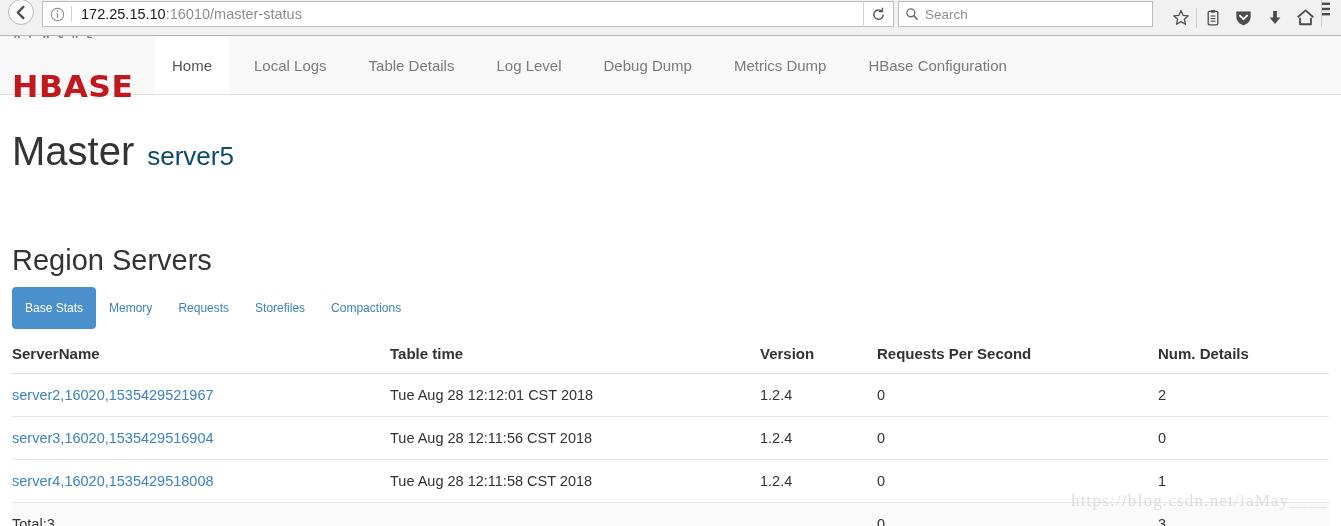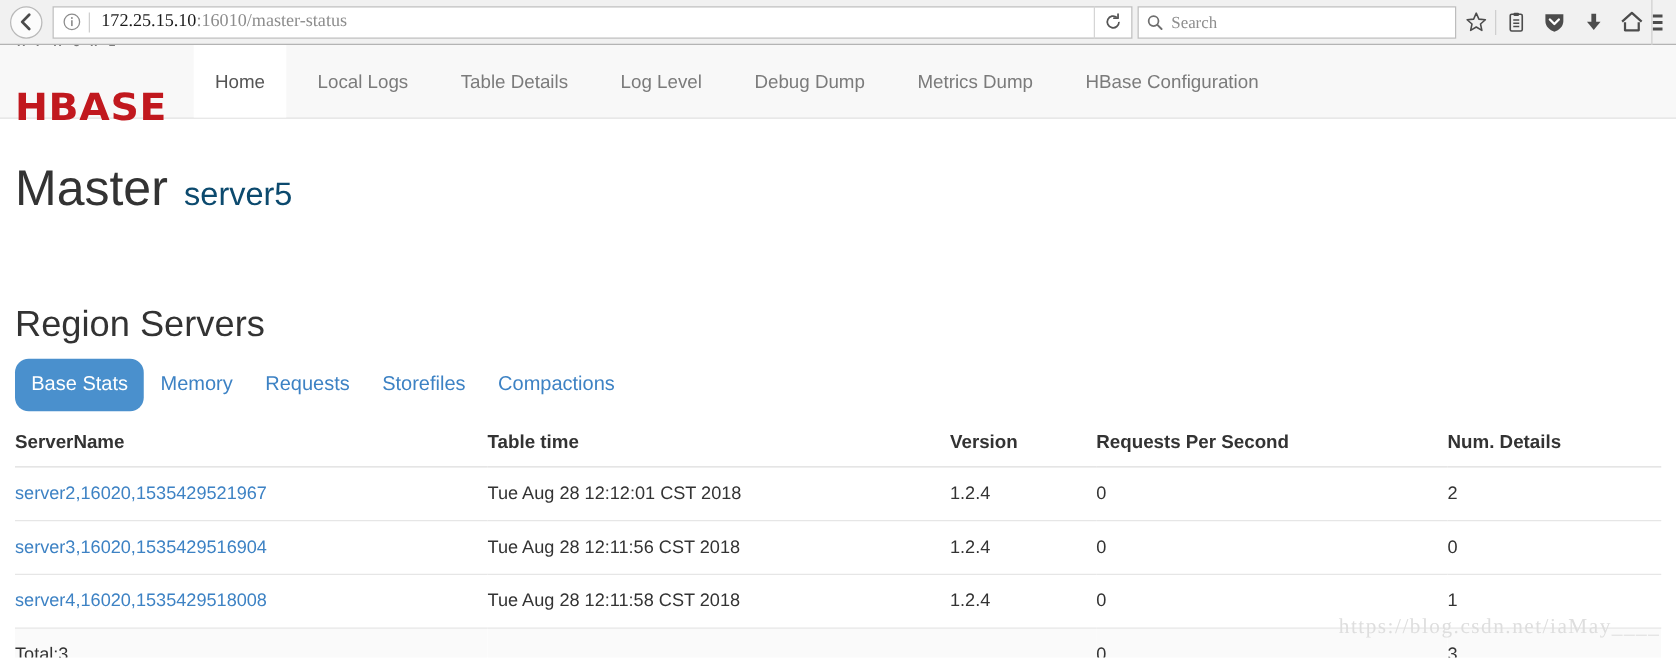--- a/index.html
+++ b/index.html
@@ -11,24 +11,23 @@
     background: #ffffff;
     font-family: "Liberation Sans", sans-serif;
   }
 
   
   .browser-bar {
     height: 36px;
     background: #f1f1f1;
     border-bottom: 1px solid #b4b4b4;
     display: flex;
-    align-items: center;
+    align-items: flex-end;
     padding: 8px 2px;
     position: relative;
-    font-family: Liberation Serif, serif;
   }
   .nav-btn {
     width: 30px; height: 30px;
     margin-left: 4px;
     display: flex; align-items: center; justify-content: center;
     flex: none;
   }
   .circle-btn {
     width: 26px; height: 26px;
     border-radius: 50%;
@@ -70,21 +69,21 @@
     display: flex; align-items: center; justify-content: center;
     flex: none;
     color: #555;
   }
   .searchbar {
     width: 255px; height: 26px;
     flex: none;
     background: #ffffff;
     border: 1px solid #bdbdbd;
     display: flex; align-items: center;
-    margin-right: 0;
+    margin-right: 12px;
   }
   .search-glass { width: 26px; display:flex; align-items:center; justify-content:center; flex:none; color:#6f6f6f;}
   .search-ph { font-size: 13.5px; color: #8e8e8e; }
   .tool-icons { display: flex; align-items: center; flex: none; height: 100%; }
   .tool-icon {
     width: 31px; height: 36px;
     display: flex; align-items: center; justify-content: center;
     color: #4c4c4c;
   }
   .tool-sep { width:1px; height:20px; background:#cfcfcf; }
@@ -171,25 +170,25 @@
     line-height: 34px;
   }
 
   .tabs {
     display: flex;
     align-items: center;
     margin-top: 14px;
     height: 34px;
   }
   .tab {
-    font-size: 16px;
+    font-size: 12px;
     color: #3d82c4;
     text-decoration: none;
     padding: 12px 13px;
-    border-radius: 11px;
+    border-radius: 4px;
     line-height: 18px;
     white-space: nowrap;
   }
   .tab.active {
     background: #4a90cd;
     color: #ffffff;
   }
 
   
   .rs-table {

